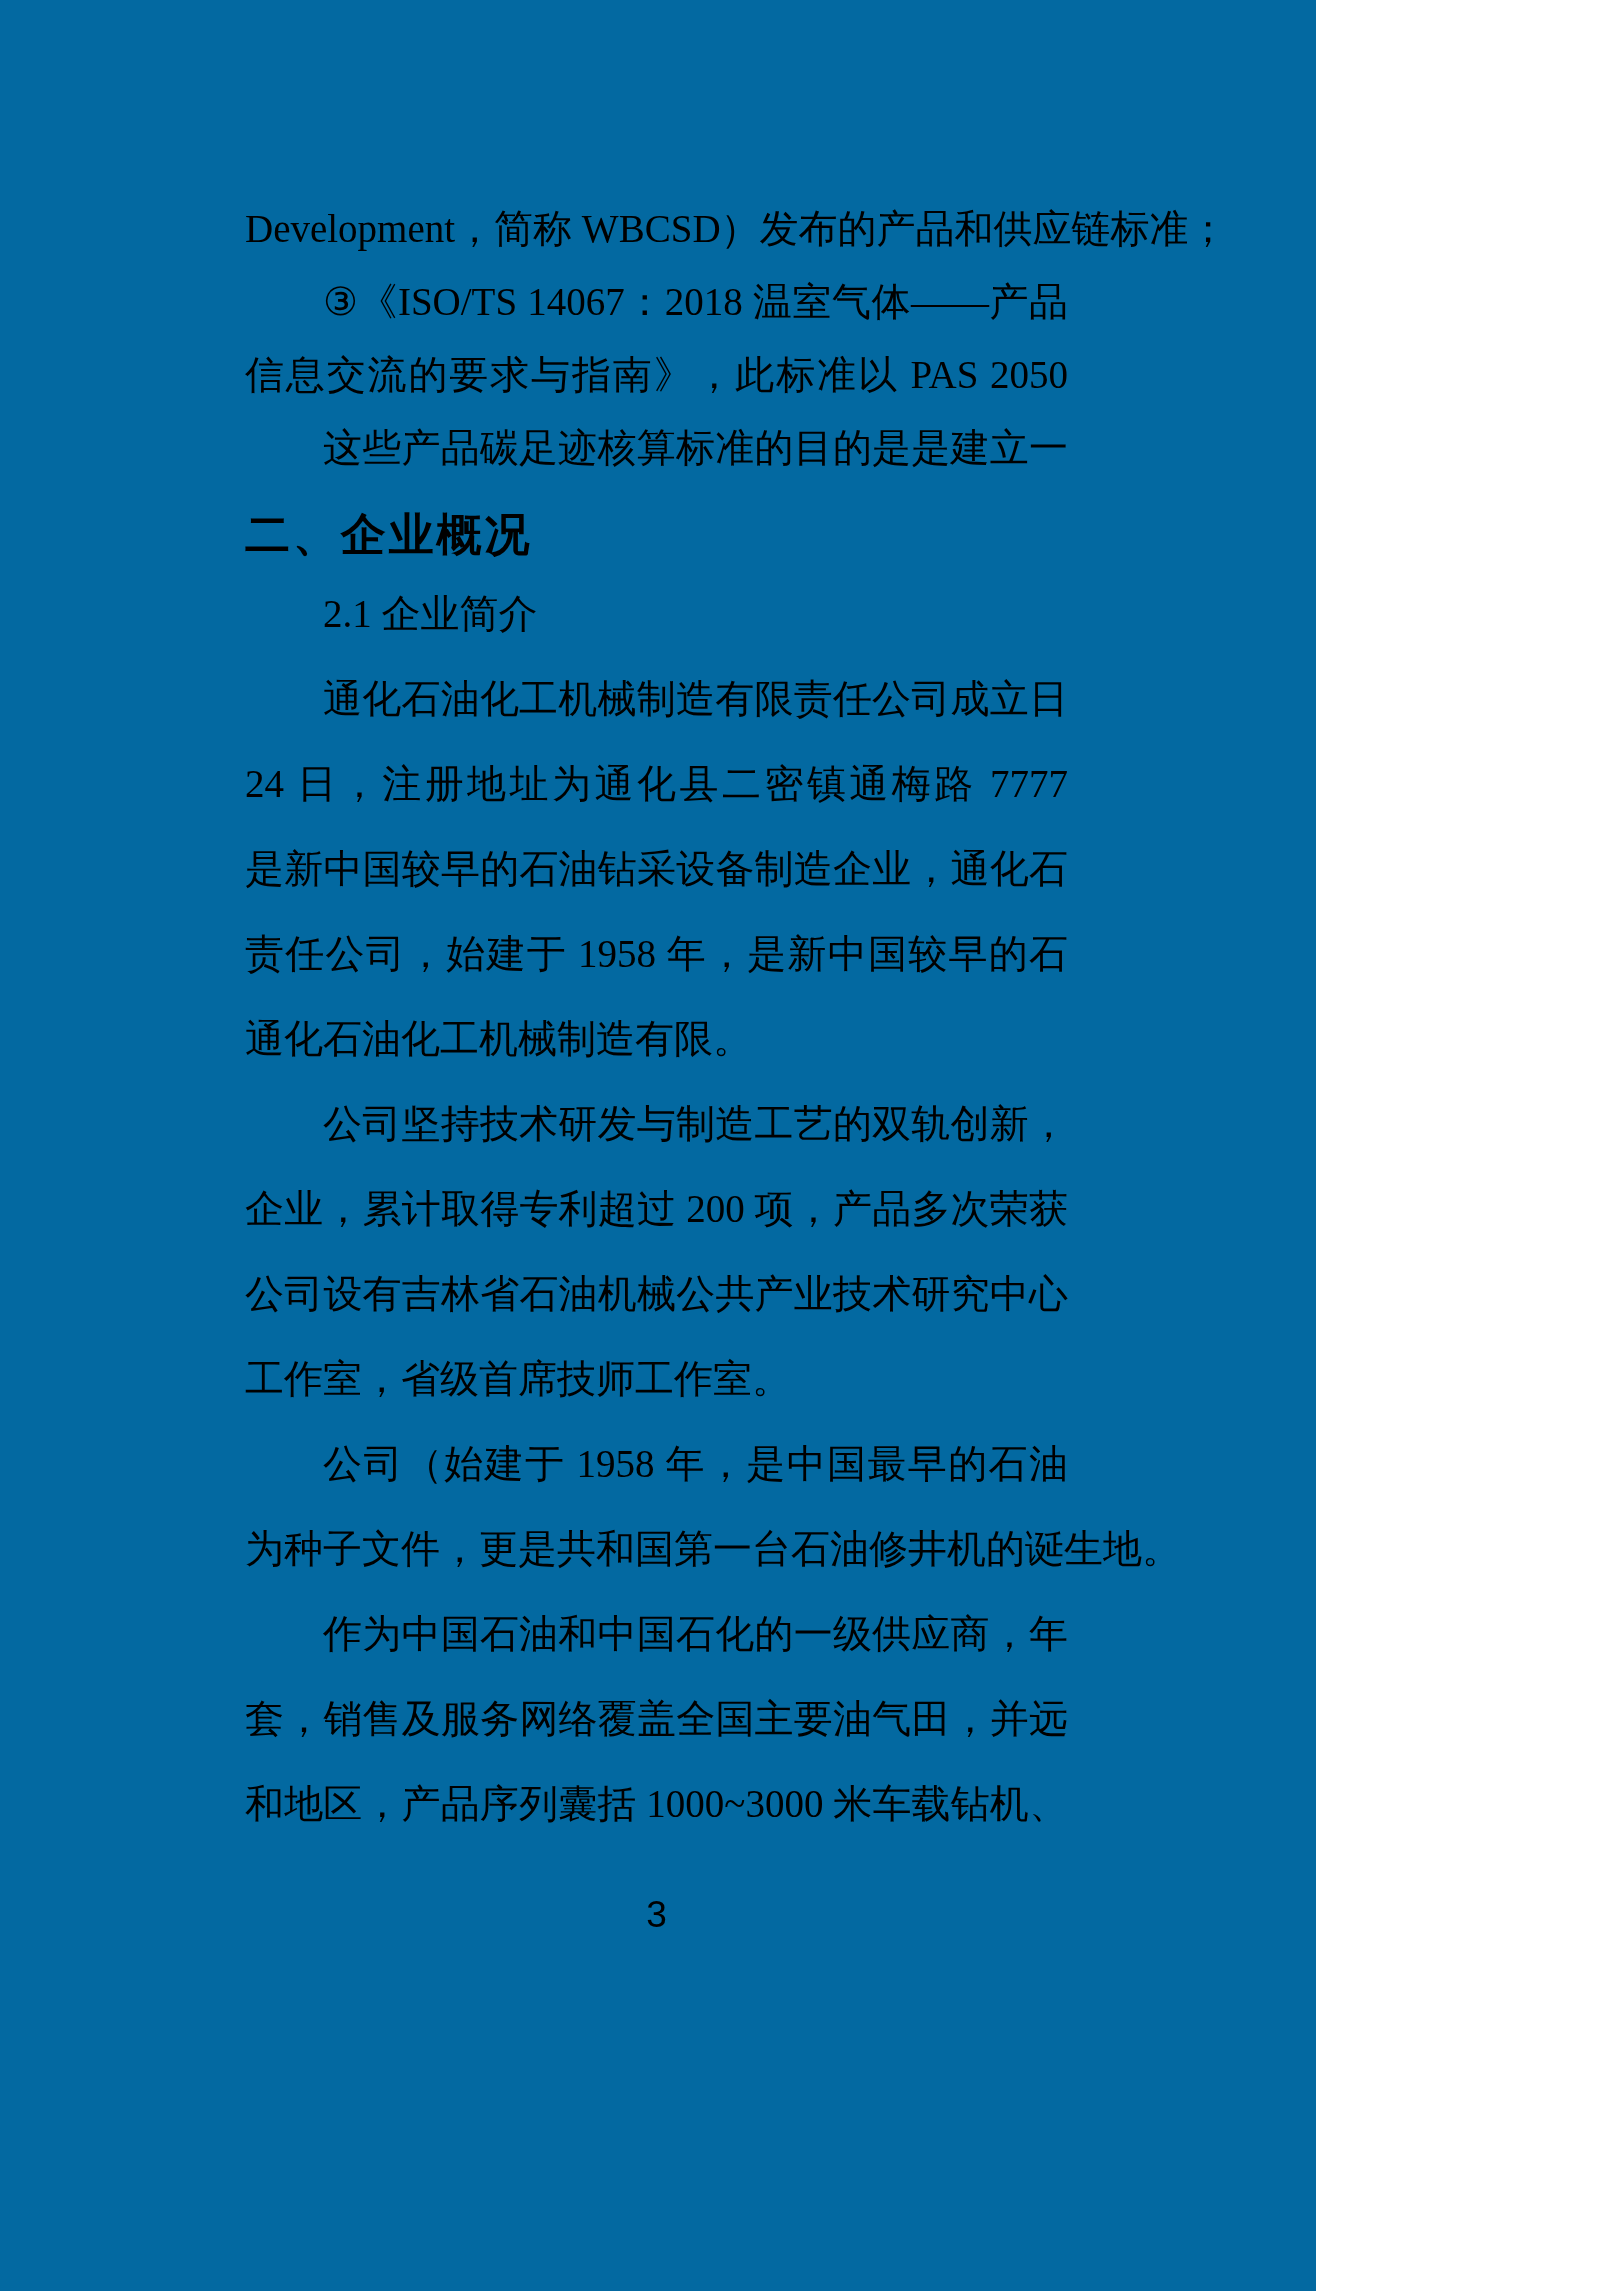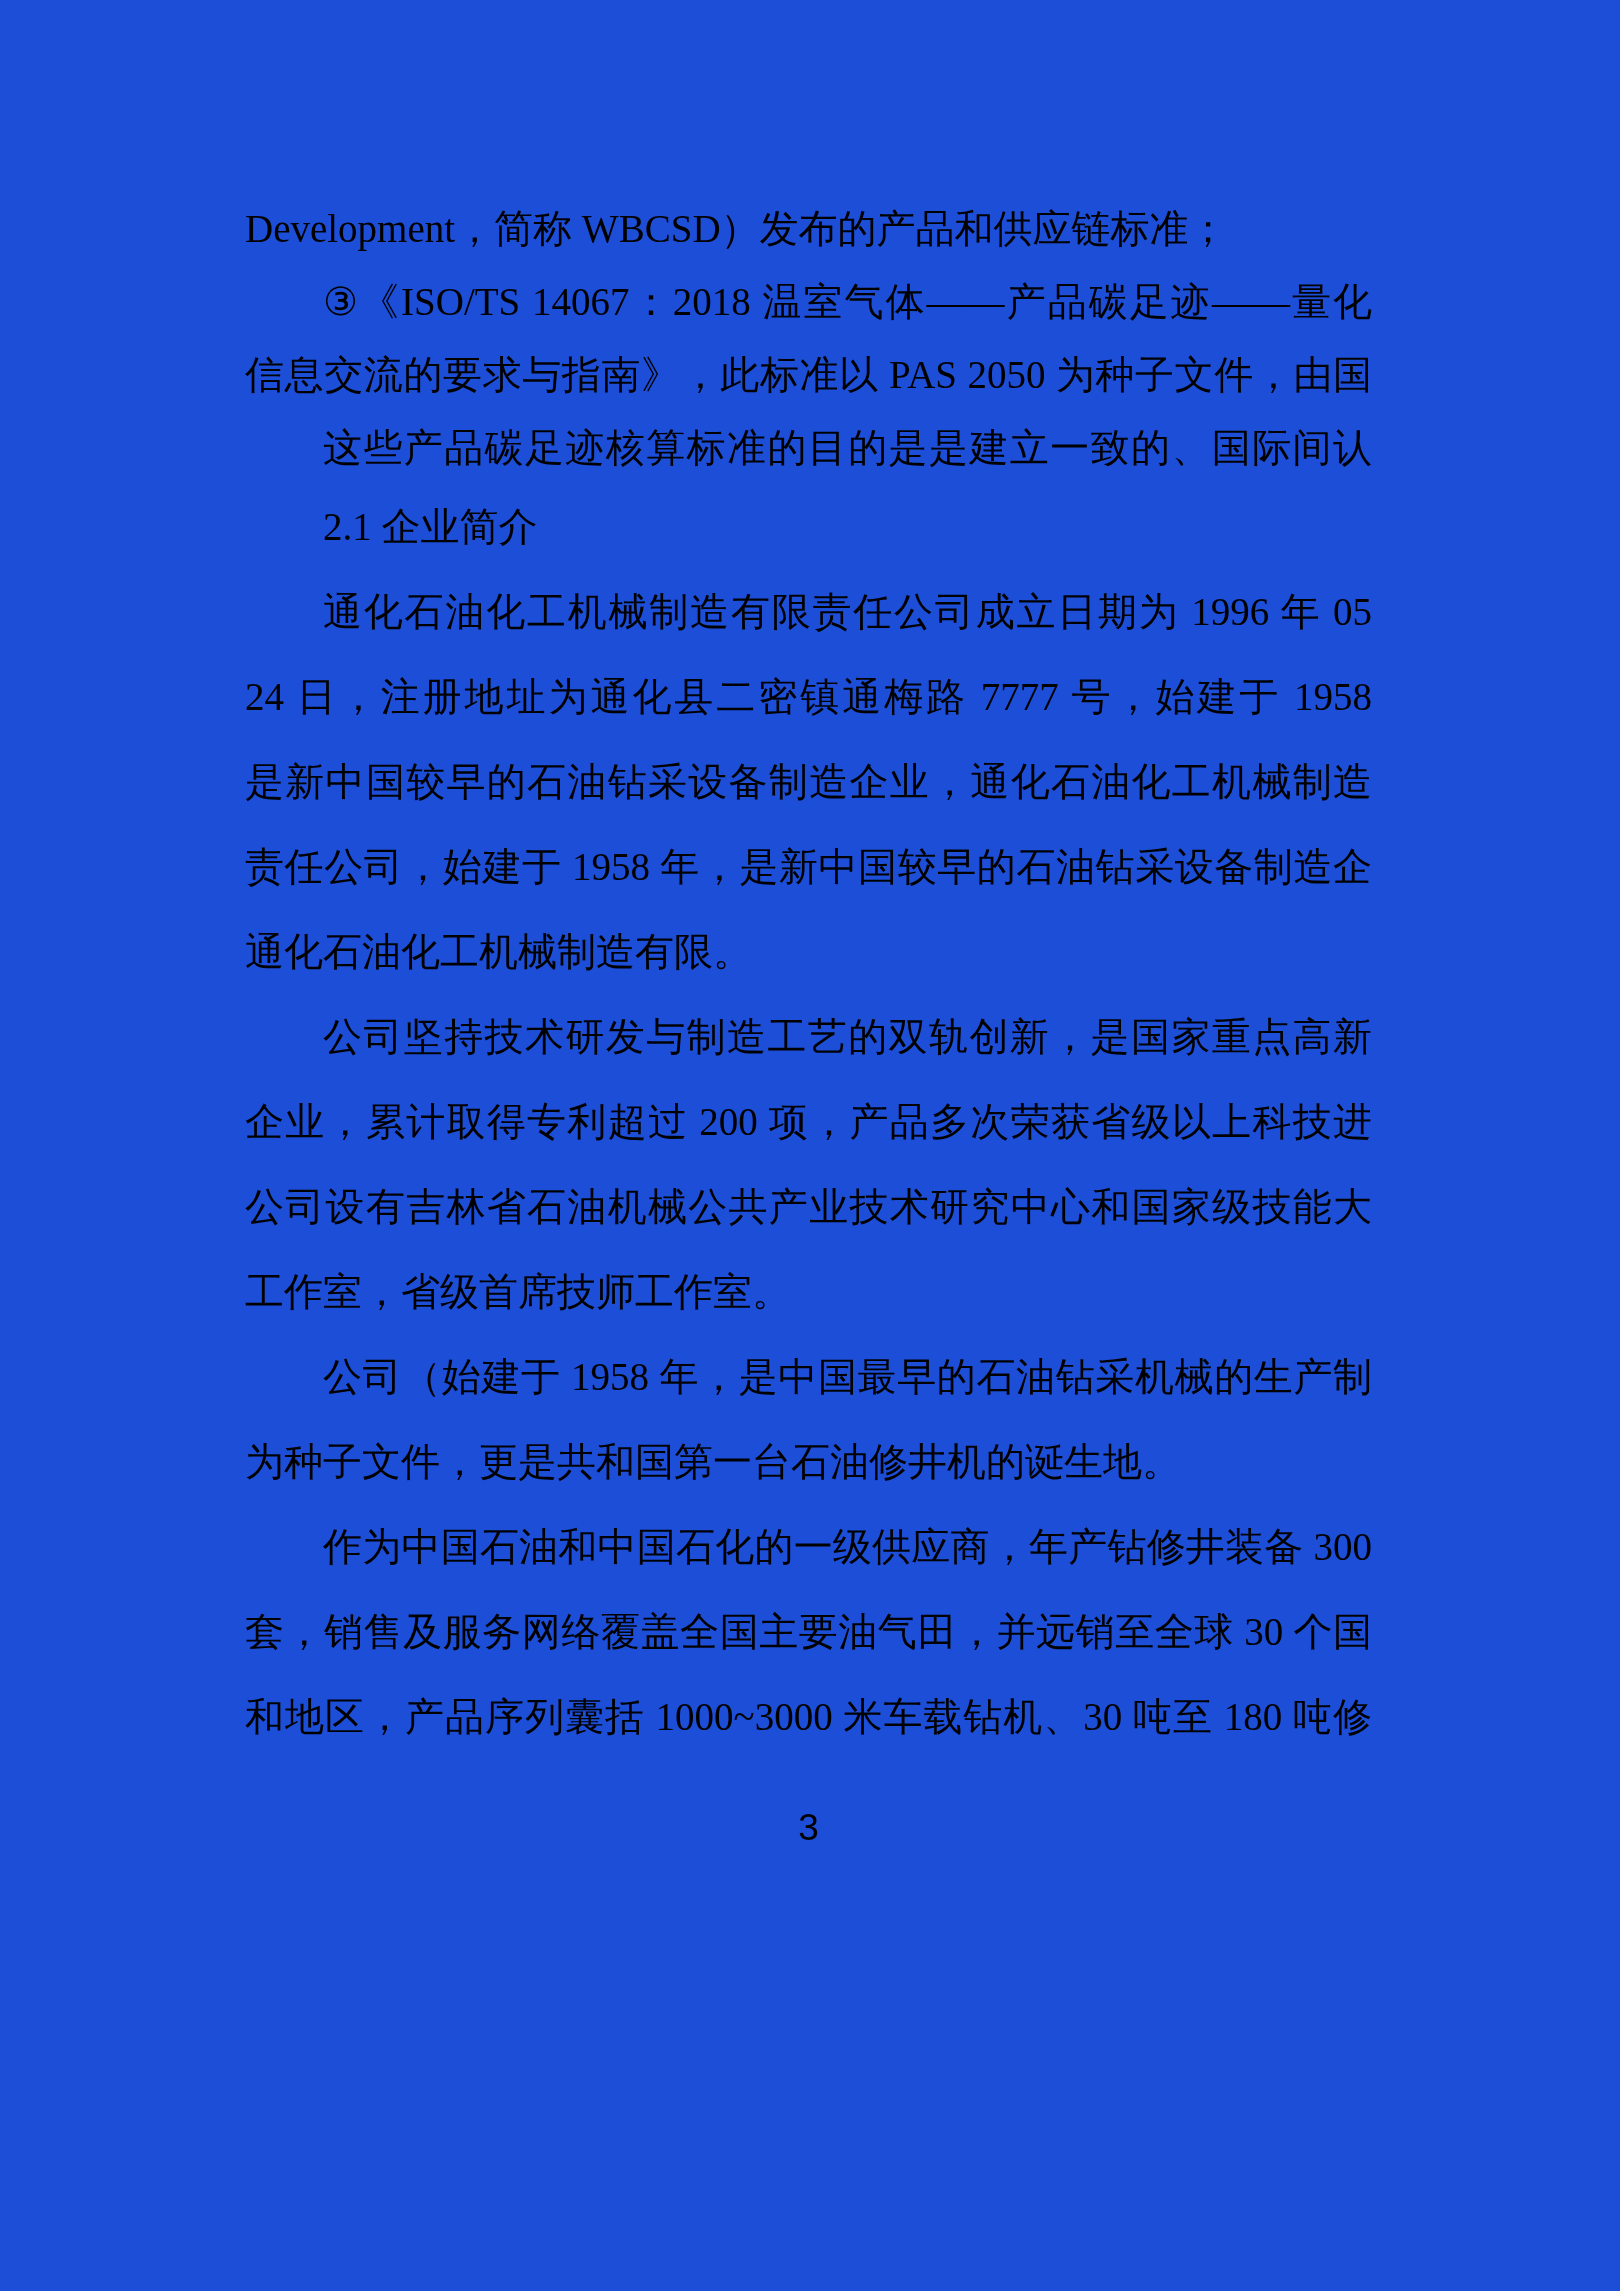--- a/index.html
+++ b/index.html
@@ -2,23 +2,23 @@
 <html><head>
 <meta charset="utf-8">
 <style>
   html, body {
     margin: 0;
     padding: 0;
     background: #ffffff;
   }
   .page {
     position: relative;
-    width: 1620px;
+    width: 1316px;
     height: 2292px;
-    background: #1d4ed8;
+    background: #0369a1;
     color: #000000;
     font-family: "Liberation Serif", "DejaVu Serif", serif;
     overflow: hidden;
   }
   .content {
     padding: 192px 248px 0 245px;
   }
   .intro-block .ln {
     font-size: 39px;
     line-height: 73px;
@@ -65,20 +65,21 @@
 <div class="page">
   <div class="content">
 
     <div class="intro-block">
       <div class="ln">Development，简称 WBCSD）发布的产品和供应链标准；</div>
       <div class="ln ind just">③《ISO/TS 14067：2018 温室气体——产品碳足迹——量化和</div>
       <div class="ln just">信息交流的要求与指南》，此标准以 PAS 2050 为种子文件，由国际</div>
       <div class="ln ind just">这些产品碳足迹核算标准的目的是是建立一致的、国际间认可的</div>
     </div>
 
+    <h2 class="section-heading">二、企业概况</h2>
 
     <div class="body-block">
       <div class="ln ind">2.1 企业简介</div>
       <div class="ln ind just">通化石油化工机械制造有限责任公司成立日期为 1996 年 05 月</div>
       <div class="ln just">24 日，注册地址为通化县二密镇通梅路 7777 号，始建于 1958 年，</div>
       <div class="ln just">是新中国较早的石油钻采设备制造企业，通化石油化工机械制造有限</div>
       <div class="ln just">责任公司，始建于 1958 年，是新中国较早的石油钻采设备制造企业，</div>
       <div class="ln">通化石油化工机械制造有限。</div>
       <div class="ln ind just">公司坚持技术研发与制造工艺的双轨创新，是国家重点高新技术</div>
       <div class="ln just">企业，累计取得专利超过 200 项，产品多次荣获省级以上科技进步奖，</div>

